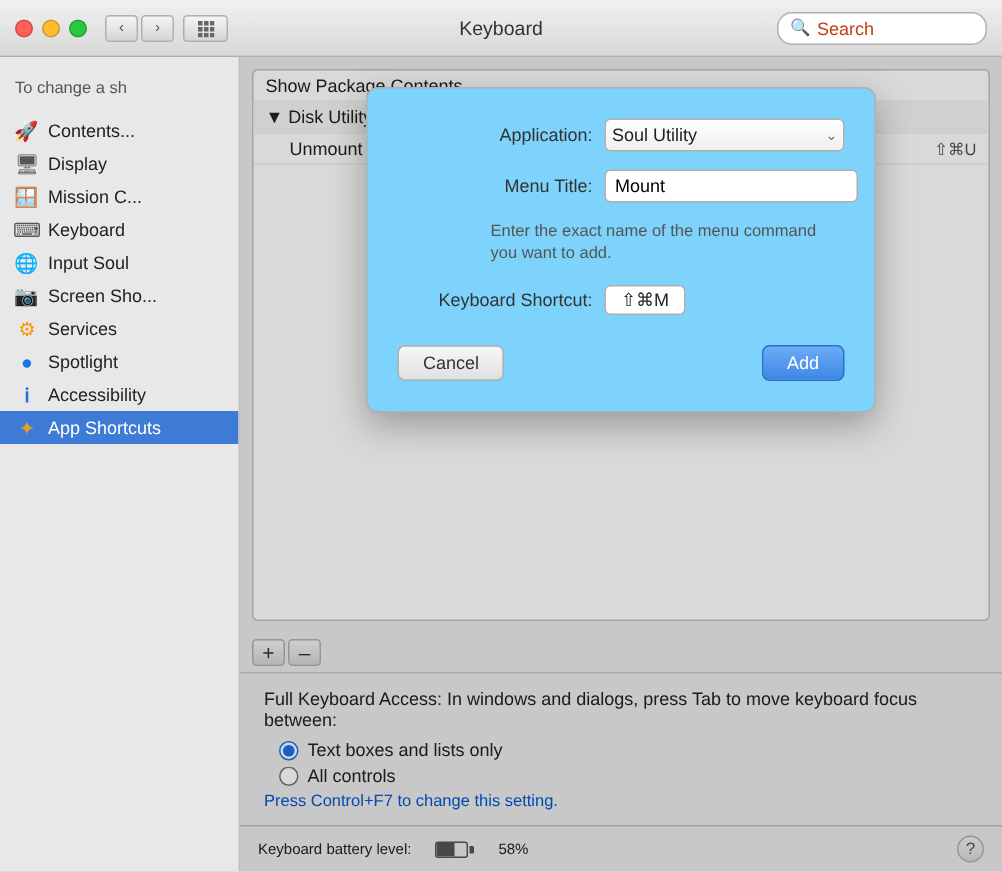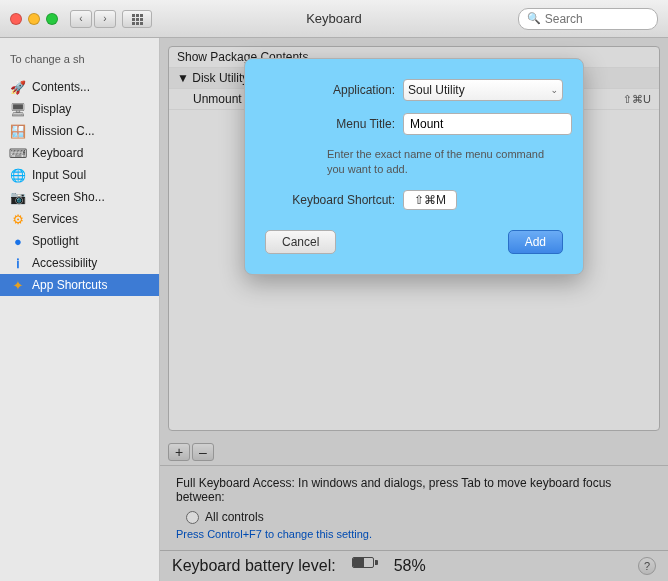--- a/index.html
+++ b/index.html
@@ -78,21 +78,21 @@
       width: 140px;
       height: 22px;
     }
     .search-icon-small {
       color: #999;
       font-size: 11px;
       margin-right: 4px;
     }
     .search-placeholder {
       font-size: 12px;
-      color: #737373;
+      color: #c2410c;
     }
 
     
     .main-content {
       display: flex;
       height: calc(581px - 38px);
     }
 
     
     .sidebar {
@@ -328,23 +328,23 @@
     .status-bar {
       display: flex;
       align-items: center;
       justify-content: space-between;
       padding: 6px 12px;
       background: #ebebeb;
       border-top: 1px solid #c0c0c0;
     }
     .battery-info {
       display: flex;
-      align-items: flex-start;
+      align-items: center;
       gap: 16px;
-      font-size: 16px;
+      font-size: 10px;
     }
     .battery-icon {
       display: flex;
       align-items: center;
       gap: 1px;
     }
     .battery-body {
       width: 22px; height: 11px;
       border: 1.5px solid #555;
       border-radius: 2px;
@@ -506,20 +506,24 @@
           <button class="btn btn-cancel">Cancel</button>
           <button class="btn btn-add">Add</button>
         </div>
       </div>
     </div>
 
     <div class="bottom-section">
       <div class="bottom-title">Full Keyboard Access: In windows and dialogs, press Tab to move keyboard focus between:</div>
       <div class="radio-group">
         <div class="radio-row">
+          <input class="radio-input" type="radio" name="focus" checked="" style="">
+          <label>Text boxes and lists only</label>
+        </div>
+        <div class="radio-row">
           <input class="radio-input" type="radio" name="focus" style="">
           <label>All controls</label>
         </div>
       </div>
       <div class="hint-text">Press Control+F7 to change this setting.</div>
     </div>
 
     <div class="status-bar">
       <div class="battery-info">
         <span>Keyboard battery level:</span>

